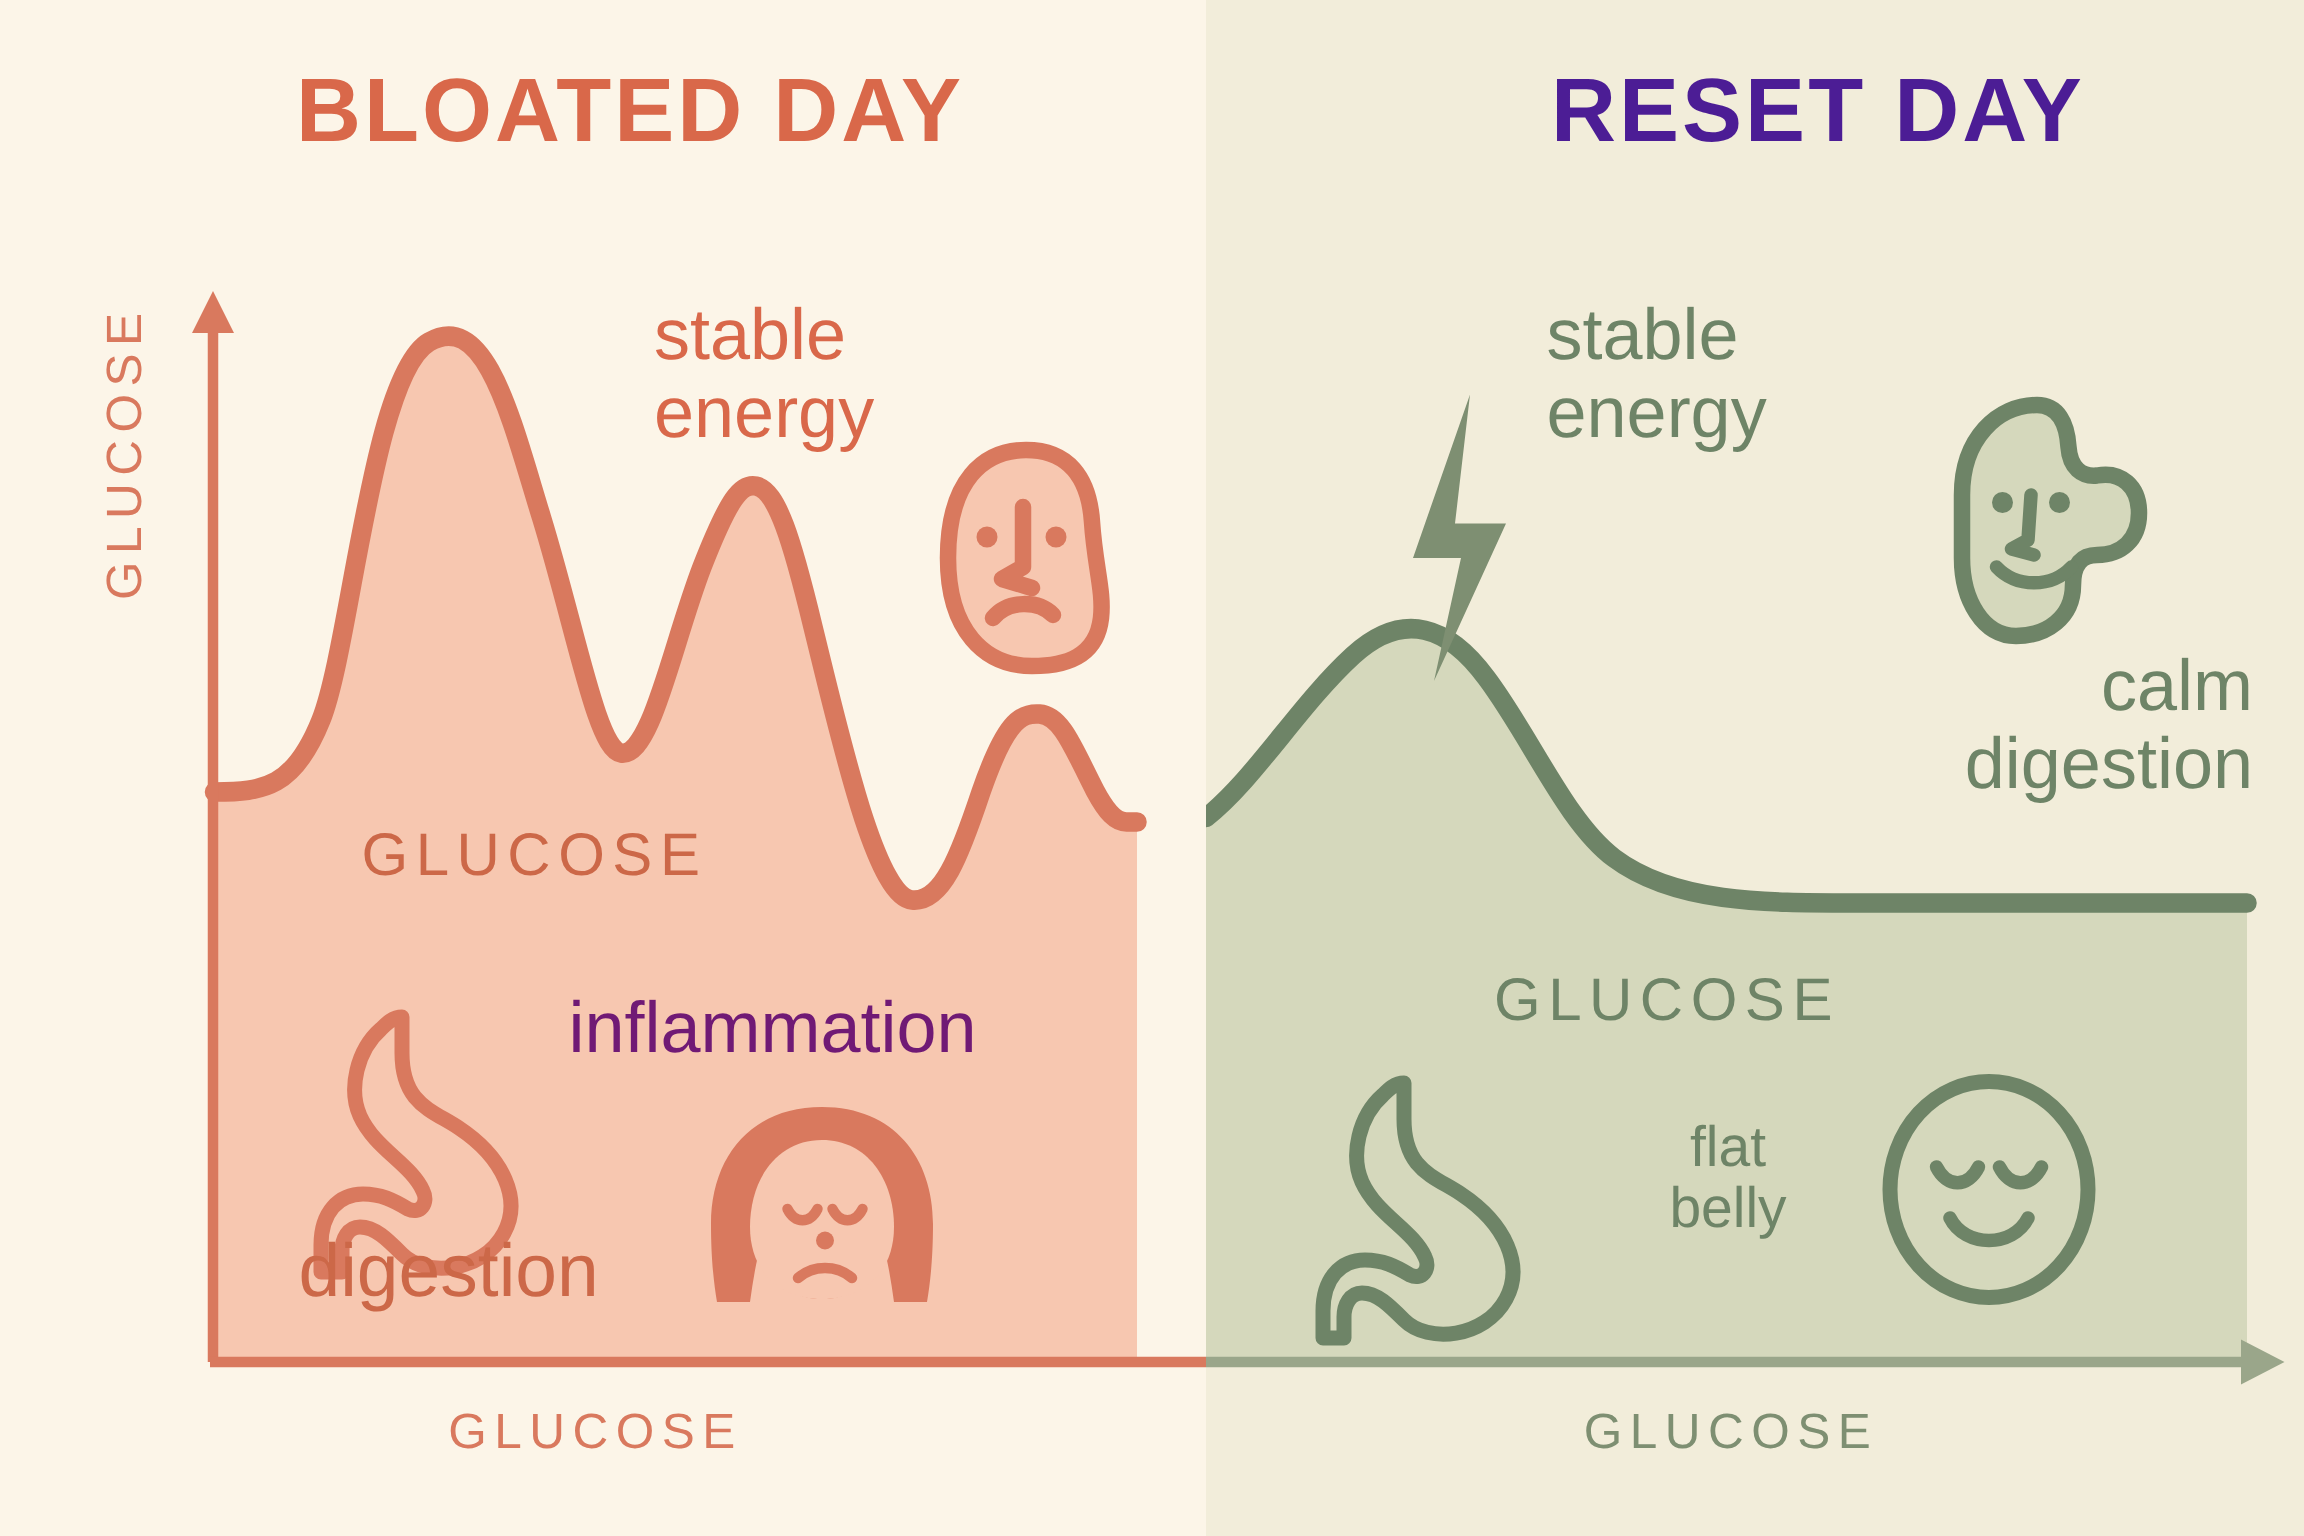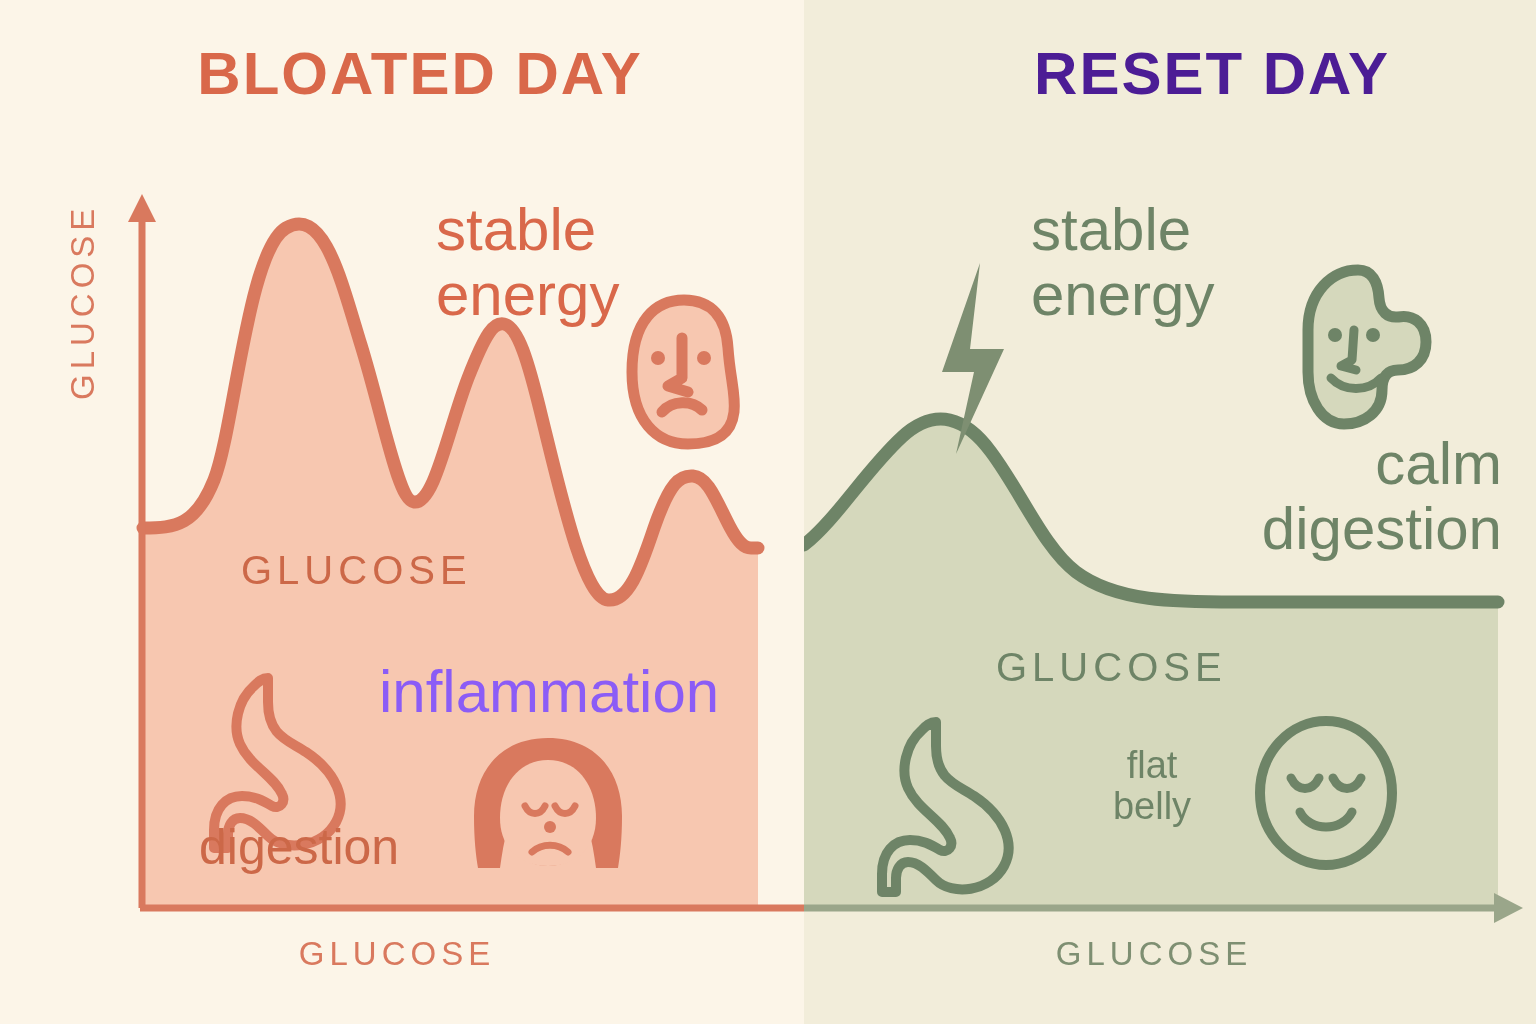--- a/index.html
+++ b/index.html
@@ -77,27 +77,27 @@
     position: absolute;
     font-size: 40px;
     font-weight: 500;
     letter-spacing: 5px;
   }
   #glucose-inner-left  { left: 205px;  top: 548px; color: #CC6848; }
   #glucose-inner-right { left: 960px;  top: 645px; color: #6E8467; }
 
   .callout {
     position: absolute;
-    font-size: 60px;
+    font-size: 48px;
     font-weight: 500;
     line-height: 1.08;
   }
   #stable-energy-left   { left: 400px;  top: 198px; color: #D9684A; text-align: left; }
   #stable-energy-right  { left: 995px;  top: 198px; color: #6E8467; text-align: left; }
-  #inflammation-label   { left: 343px;  top: 660px; color: #8b5cf6; }
+  #inflammation-label   { left: 343px;  top: 660px; color: #701a75; }
   #bloating-label       { left: 163px;  top: 820px; color: #CC6848; font-size: 50px; }
   #calm-digestion-label { left: 1196px; top: 432px; color: #6E8467; text-align: right; width: 270px; }
   #flat-belly-label     { left: 1046px; top: 745px; color: #6E8467; text-align: center; width: 140px; font-size: 38px; }
 </style>
 </head>
 <body>
 
 <div id="stage">
 
   <div class="panel" id="panel-left"></div>

